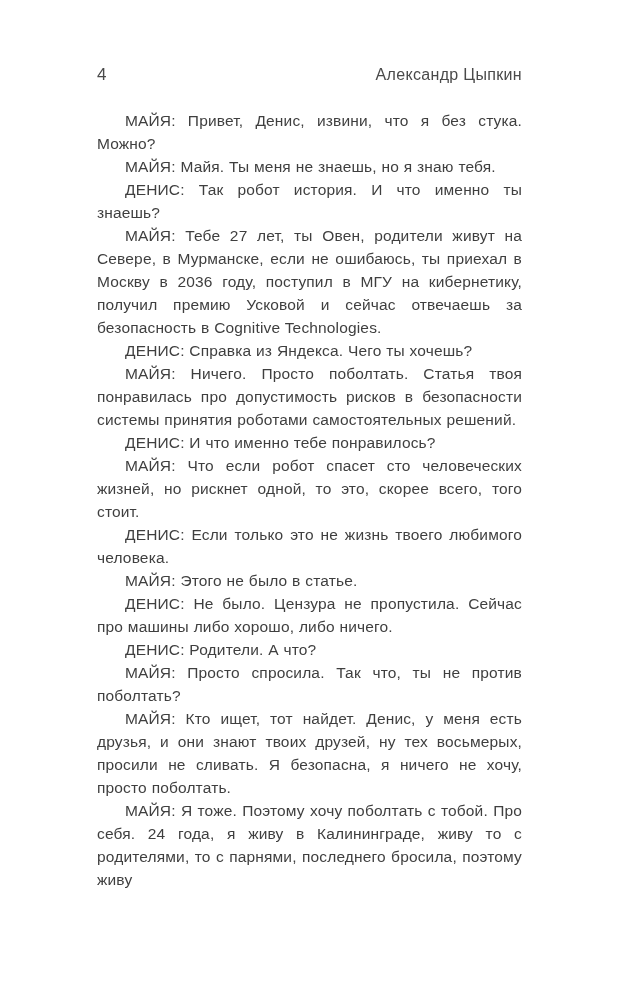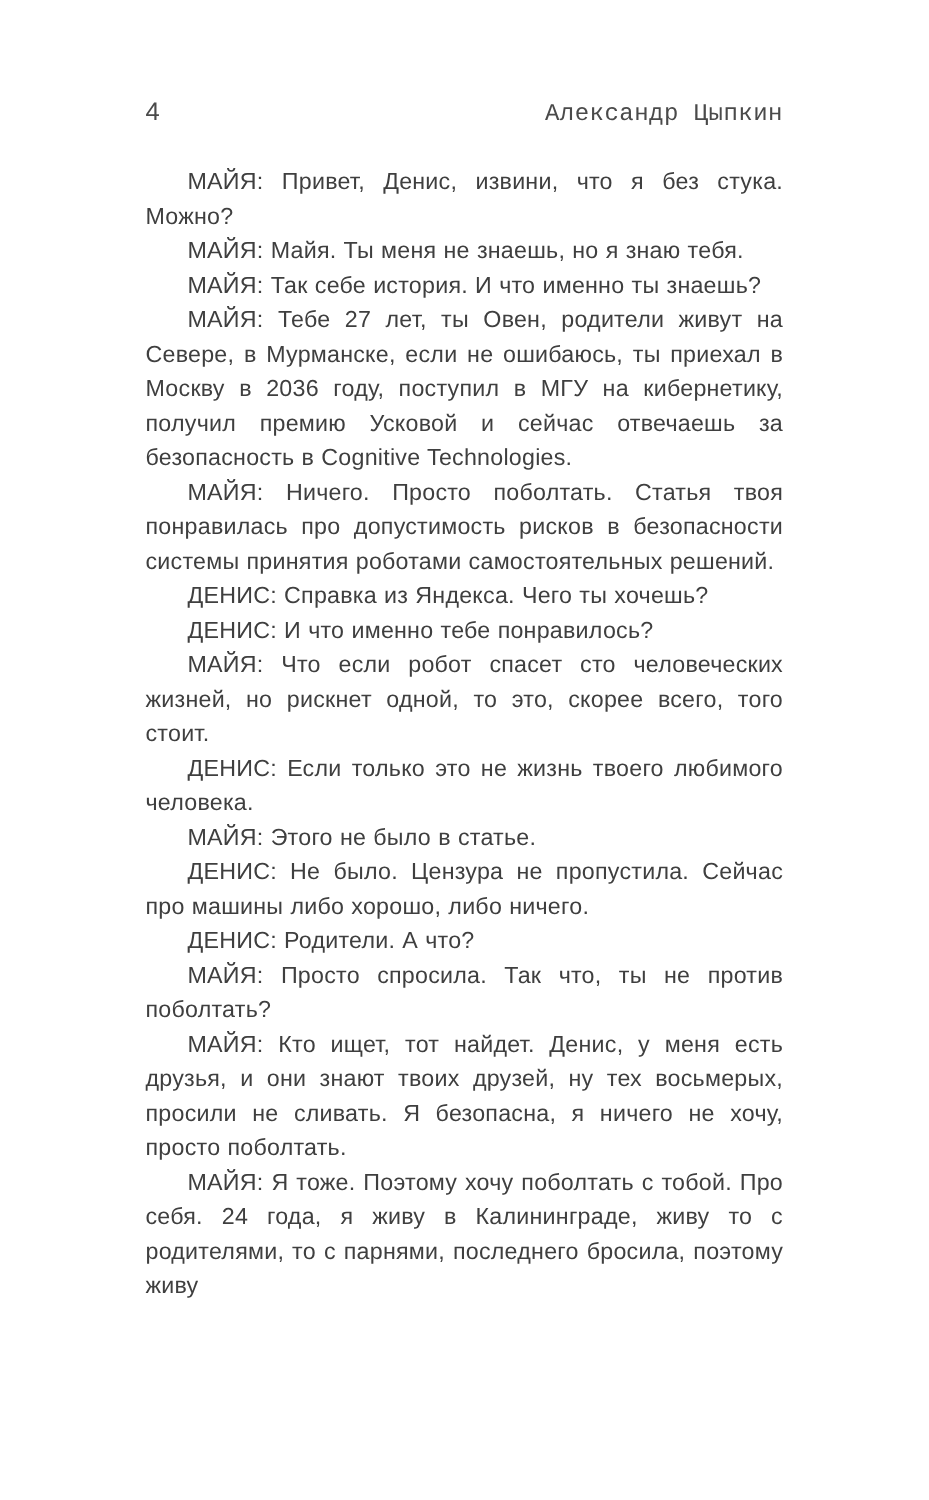--- a/index.html
+++ b/index.html
@@ -29,21 +29,20 @@
     line-height: 22px;
     color: #4a4a4a;
     margin-bottom: 23px;
     letter-spacing: 0.02em;
   }
   .page-number {
     font-size: 17px;
   }
   .author-name {
     font-size: 16px;
-    font-family: Liberation Mono, monospace;
   }
   .dialogue-body {
     font-size: 15.5px;
     line-height: 23px;
     text-align: justify;
     letter-spacing: 0.01em;
     color: #3f3f3f;
   }
   .dialogue-body p {
     margin: 0;
@@ -57,24 +56,24 @@
 <div class="book-page">
 
   <div class="running-header">
     <span class="page-number">4</span>
     <span class="author-name">Александр Цыпкин</span>
   </div>
 
   <div class="dialogue-body">
     <p>МАЙЯ: Привет, Денис, извини, что я без стука. Можно?</p>
     <p>МАЙЯ: Майя. Ты меня не знаешь, но я знаю тебя.</p>
-    <p>МАЙЯ: Так себе история. И что именно ты знаешь?</p>
+    <p>ДЕНИС: Так робот история. И что именно ты знаешь?</p>
     <p>МАЙЯ: Тебе 27 лет, ты Овен, родители живут на Севере, в Мурманске, если не ошибаюсь, ты приехал в Москву в 2036 году, поступил в МГУ на кибернетику, получил премию Усковой и сейчас отвечаешь за безопасность в Cognitive Technologies.</p>
+    <p>ДЕНИС: Справка из Яндекса. Чего ты хочешь?</p>
     <p>МАЙЯ: Ничего. Просто поболтать. Статья твоя понравилась про допустимость рисков в безопасности системы принятия роботами самостоятельных решений.</p>
-    <p>ДЕНИС: Справка из Яндекса. Чего ты хочешь?</p>
     <p>ДЕНИС: И что именно тебе понравилось?</p>
     <p>МАЙЯ: Что если робот спасет сто человеческих жизней, но рискнет одной, то это, скорее всего, того стоит.</p>
     <p>ДЕНИС: Если только это не жизнь твоего любимого человека.</p>
     <p>МАЙЯ: Этого не было в статье.</p>
     <p>ДЕНИС: Не было. Цензура не пропустила. Сейчас про машины либо хорошо, либо ничего.</p>
     <p>ДЕНИС: Родители. А что?</p>
     <p>МАЙЯ: Просто спросила. Так что, ты не против поболтать?</p>
     <p>МАЙЯ: Кто ищет, тот найдет. Денис, у меня есть друзья, и они знают твоих друзей, ну тех восьмерых, просили не сливать. Я безопасна, я ничего не хочу, просто поболтать.</p>
     <p>МАЙЯ: Я тоже. Поэтому хочу поболтать с тобой. Про себя. 24 года, я живу в Калининграде, живу то с родителями, то с парнями, последнего бросила, поэтому живу</p>
   </div>

